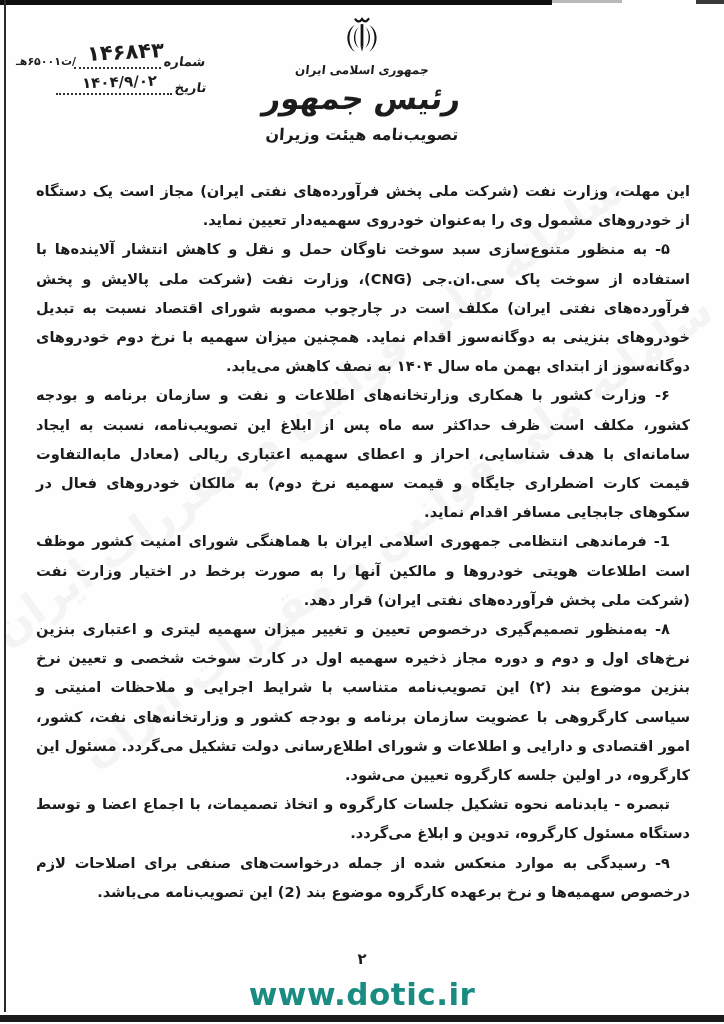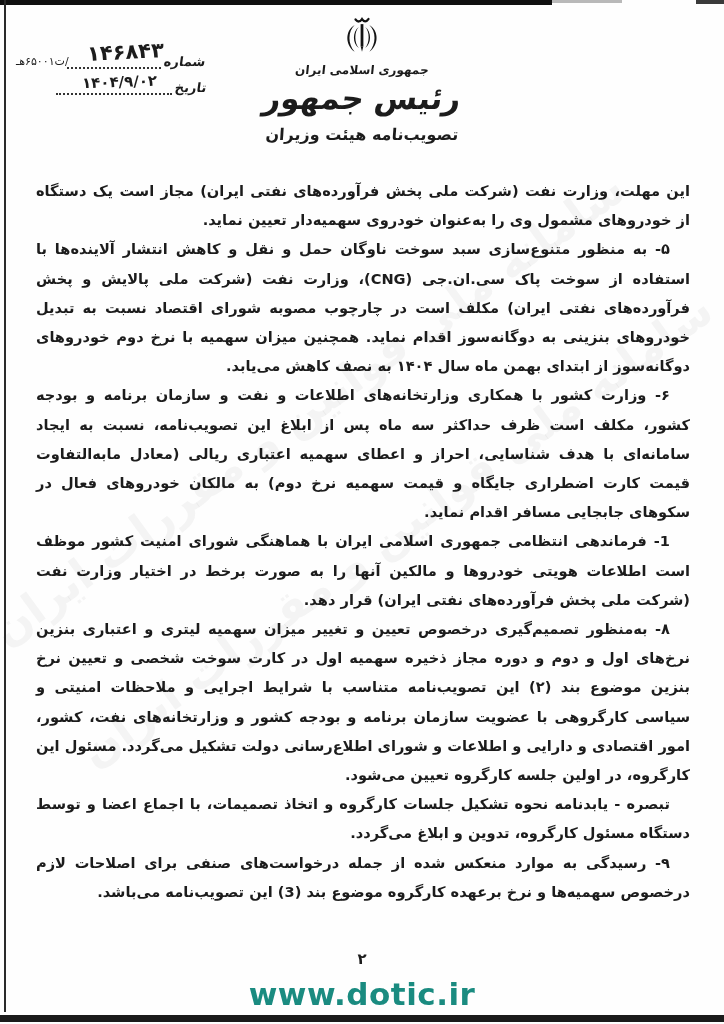--- a/index.html
+++ b/index.html
@@ -31,21 +31,21 @@
   .subtitle{font-size:16px;font-weight:bold;margin-top:9px;transform:skewX(-4deg);}
 
   
   .stamp{position:absolute;left:16px;top:52px;direction:rtl;width:190px;font-size:13px;}
   .stamp-row{display:flex;align-items:flex-end;margin-bottom:9px;}
   .stamp-label{font-weight:bold;font-size:13px;transform:skewX(-8deg);margin-left:3px;white-space:nowrap;}
   .dotline{position:relative;width:116px;height:15px;border-bottom:2px dotted #333;}
   .hand{position:absolute;font-weight:bold;white-space:nowrap;}
   .hand.number{font-size:21px;right:-2px;bottom:3px;transform:rotate(-3deg);}
   .hand.date{font-size:15px;right:14px;bottom:2px;transform:rotate(-2deg);letter-spacing:1px;}
-  .stamp-suffix{font-size:11px;font-weight:normal;white-space:nowrap;margin-right:-2px;padding-bottom:1px;}
+  .stamp-suffix{font-size:11px;font-weight:bold;white-space:nowrap;margin-right:-2px;padding-bottom:1px;}
 
   
   .doc-body{
     position:absolute;top:176px;right:34px;left:36px;
     direction:rtl;
     font-size:14.6px;font-weight:bold;line-height:29.2px;
     text-align:justify;
   }
   .para{margin:0;}
   .para.indented{text-indent:20px;}
@@ -121,19 +121,19 @@
 
   </div>
 
   <div class="doc-body">
       <p class="para">این مهلت، وزارت نفت (شرکت ملی پخش فرآورده‌های نفتی ایران) مجاز است یک دستگاه از خودروهای مشمول وی را به‌عنوان خودروی سهمیه‌دار تعیین نماید.</p>
       <p class="para indented">۵- به منظور متنوع‌سازی سبد سوخت ناوگان حمل و نقل و کاهش انتشار آلاینده‌ها با استفاده از سوخت پاک سی.ان.جی (CNG)، وزارت نفت (شرکت ملی پالایش و پخش فرآورده‌های نفتی ایران) مکلف است در چارچوب مصوبه شورای اقتصاد نسبت به تبدیل خودروهای بنزینی به دوگانه‌سوز اقدام نماید. همچنین میزان سهمیه با نرخ دوم خودروهای دوگانه‌سوز از ابتدای بهمن ماه سال ۱۴۰۴ به نصف کاهش می‌یابد.</p>
       <p class="para indented">۶- وزارت کشور با همکاری وزارتخانه‌های اطلاعات و نفت و سازمان برنامه و بودجه کشور، مکلف است ظرف حداکثر سه ماه پس از ابلاغ این تصویب‌نامه، نسبت به ایجاد سامانه‌ای با هدف شناسایی، احراز و اعطای سهمیه اعتباری ریالی (معادل مابه‌التفاوت قیمت کارت اضطراری جایگاه و قیمت سهمیه نرخ دوم) به مالکان خودروهای فعال در سکوهای جابجایی مسافر اقدام نماید.</p>
       <p class="para indented">1- فرماندهی انتظامی جمهوری اسلامی ایران با هماهنگی شورای امنیت کشور موظف است اطلاعات هویتی خودروها و مالکین آنها را به صورت برخط در اختیار وزارت نفت (شرکت ملی پخش فرآورده‌های نفتی ایران) قرار دهد.</p>
       <p class="para indented">۸- به‌منظور تصمیم‌گیری درخصوص تعیین و تغییر میزان سهمیه لیتری و اعتباری بنزین نرخ‌های اول و دوم و دوره مجاز ذخیره سهمیه اول در کارت سوخت شخصی و تعیین نرخ بنزین موضوع بند (۲) این تصویب‌نامه متناسب با شرایط اجرایی و ملاحظات امنیتی و سیاسی کارگروهی با عضویت سازمان برنامه و بودجه کشور و وزارتخانه‌های نفت، کشور، امور اقتصادی و دارایی و اطلاعات و شورای اطلاع‌رسانی دولت تشکیل می‌گردد. مسئول این کارگروه، در اولین جلسه کارگروه تعیین می‌شود.</p>
       <p class="para indented">تبصره - یابد‌نامه نحوه تشکیل جلسات کارگروه و اتخاذ تصمیمات، با اجماع اعضا و توسط دستگاه مسئول کارگروه، تدوین و ابلاغ می‌گردد.</p>
-      <p class="para indented">۹- رسیدگی به موارد منعکس شده از جمله درخواست‌های صنفی برای اصلاحات لازم درخصوص سهمیه‌ها و نرخ برعهده کارگروه موضوع بند (3) این تصویب‌نامه می‌باشد.</p>
+      <p class="para indented">۹- رسیدگی به موارد منعکس شده از جمله درخواست‌های صنفی برای اصلاحات لازم درخصوص سهمیه‌ها و نرخ برعهده کارگروه موضوع بند (2) این تصویب‌نامه می‌باشد.</p>
     </div>
 
   <div class="page-number">۲</div>
   <div class="site-url" style="color: rgb(26, 139, 128);">www.dotic.ir</div>
 
 </div>
 
 </body></html>

